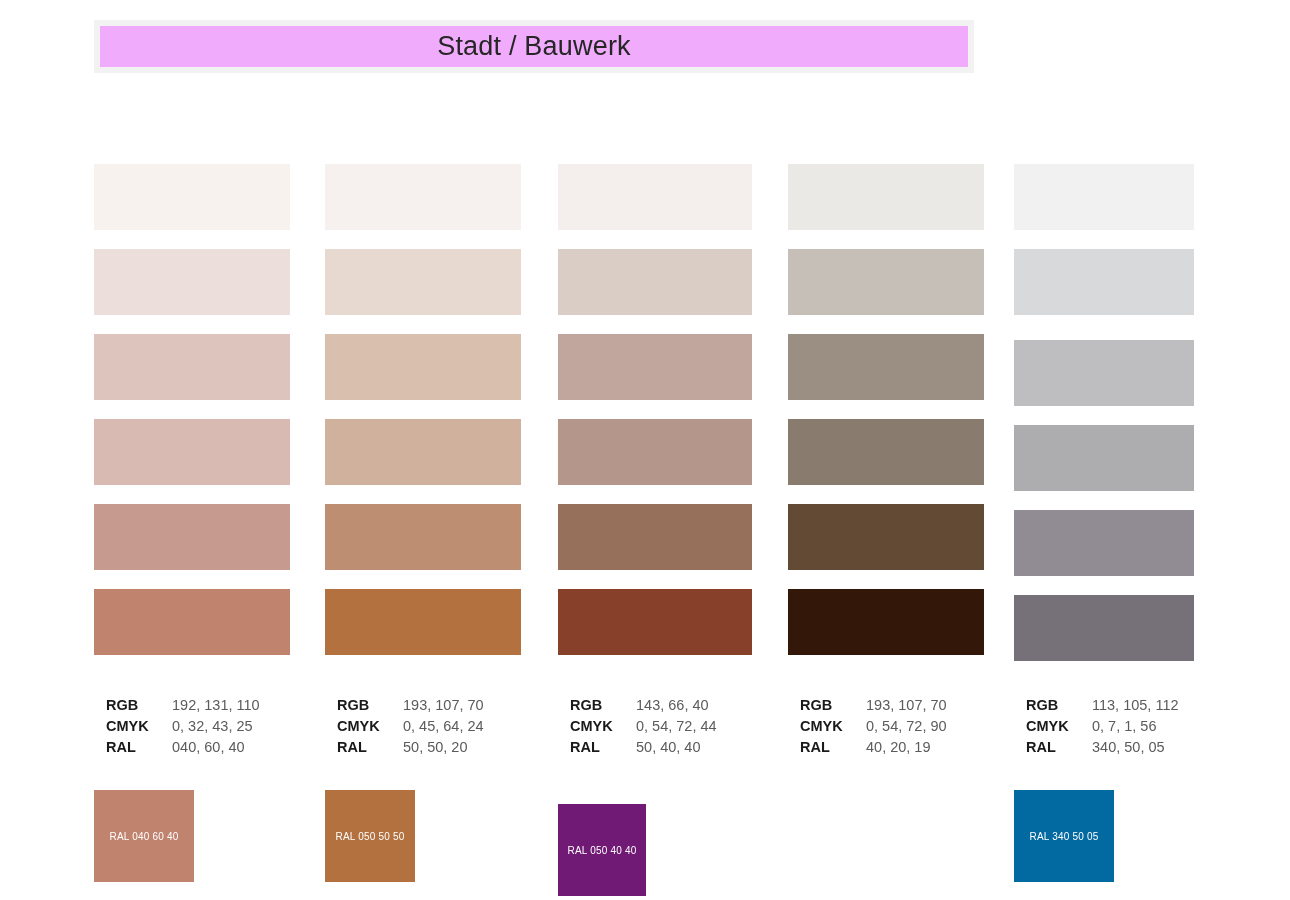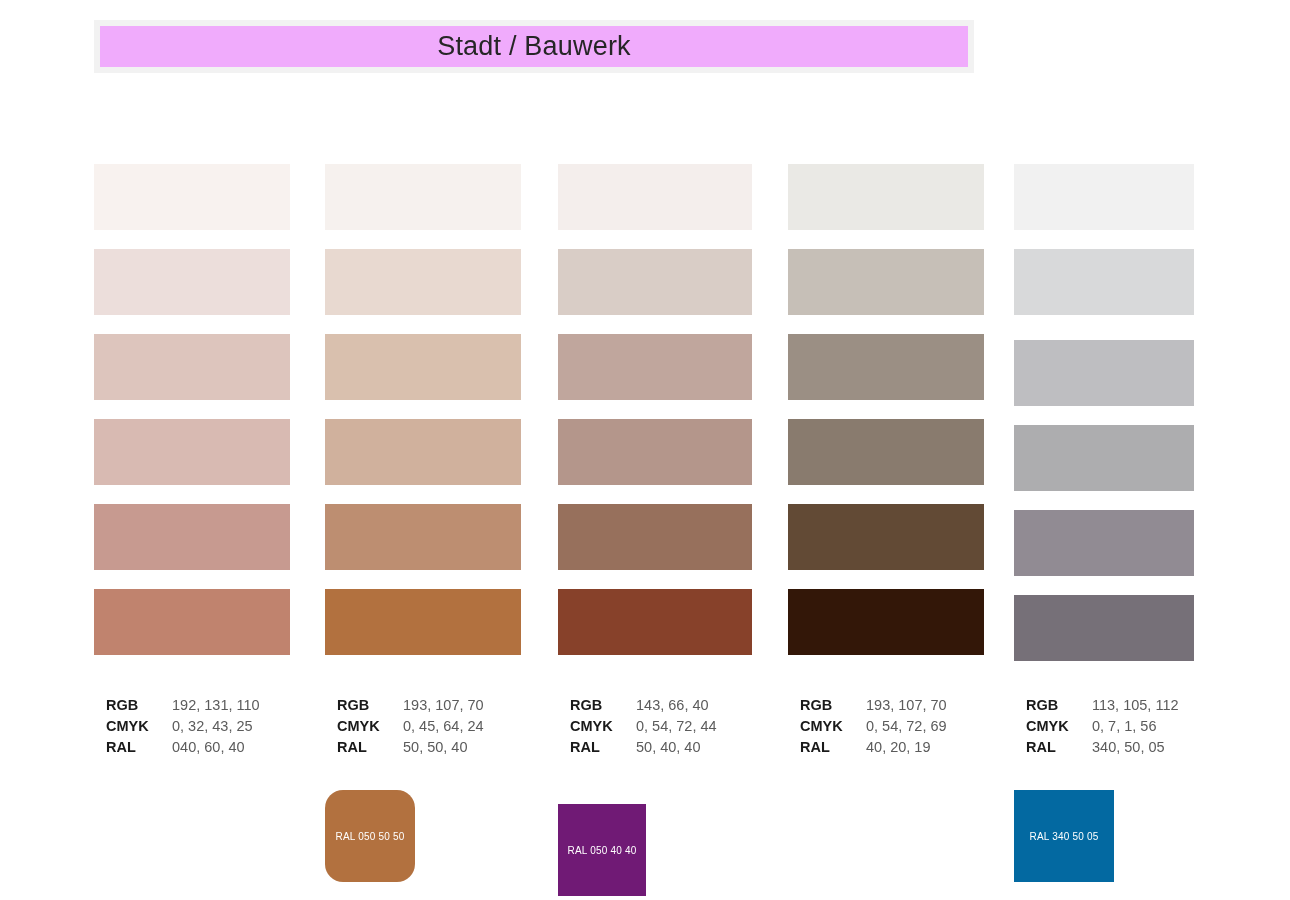--- a/index.html
+++ b/index.html
@@ -118,41 +118,44 @@
       </div>
       <div class="info-row">
         <span class="info-key">CMYK</span>
         <span class="info-val">0, 32, 43, 25</span>
       </div>
       <div class="info-row">
         <span class="info-key">RAL</span>
         <span class="info-val">040, 60, 40</span>
       </div>
     </div>
+    <div class="ral-chip" style="left: 94px; top: 790px; width: 100px; height: 92px; background: rgb(192, 131, 110);">
+      <span class="ral-chip-label">RAL 040 60 40</span>
+    </div>
     <div class="swatch" style="left: 325px; top: 164px; width: 196px; height: 66px; background: rgb(246, 241, 238);"></div>
     <div class="swatch" style="left: 325px; top: 249px; width: 196px; height: 66px; background: rgb(232, 217, 208);"></div>
     <div class="swatch" style="left: 325px; top: 334px; width: 196px; height: 66px; background: rgb(217, 192, 174);"></div>
     <div class="swatch" style="left: 325px; top: 419px; width: 196px; height: 66px; background: rgb(208, 177, 157);"></div>
     <div class="swatch" style="left: 325px; top: 504px; width: 196px; height: 66px; background: rgb(189, 142, 113);"></div>
     <div class="swatch" style="left: 325px; top: 589px; width: 196px; height: 66px; background: rgb(178, 113, 63);"></div>
     <div class="info" style="left: 337px; top: 695px;">
       <div class="info-row">
         <span class="info-key">RGB</span>
         <span class="info-val">193, 107, 70</span>
       </div>
       <div class="info-row">
         <span class="info-key">CMYK</span>
         <span class="info-val">0, 45, 64, 24</span>
       </div>
       <div class="info-row">
         <span class="info-key">RAL</span>
-        <span class="info-val">50, 50, 40</span>
-      </div>
-    </div>
-    <div class="ral-chip" style="left: 325px; top: 790px; width: 90px; height: 92px; background: rgb(178, 113, 63); border-radius: 18px;">
+        <span class="info-val">50, 50, 20</span>
+      </div>
+    </div>
+    <div class="ral-chip" style="left: 325px; top: 790px; width: 90px; height: 92px; background: rgb(178, 113, 63);">
       <span class="ral-chip-label">RAL 050 50 50</span>
     </div>
     <div class="swatch" style="left: 558px; top: 164px; width: 194px; height: 66px; background: rgb(244, 238, 236);"></div>
     <div class="swatch" style="left: 558px; top: 249px; width: 194px; height: 66px; background: rgb(217, 205, 198);"></div>
     <div class="swatch" style="left: 558px; top: 334px; width: 194px; height: 66px; background: rgb(192, 166, 157);"></div>
     <div class="swatch" style="left: 558px; top: 419px; width: 194px; height: 66px; background: rgb(180, 150, 139);"></div>
     <div class="swatch" style="left: 558px; top: 504px; width: 194px; height: 66px; background: rgb(151, 112, 92);"></div>
     <div class="swatch" style="left: 558px; top: 589px; width: 194px; height: 66px; background: rgb(135, 65, 42);"></div>
     <div class="info" style="left: 570px; top: 695px;">
       <div class="info-row">
@@ -177,21 +180,21 @@
     <div class="swatch" style="left: 788px; top: 419px; width: 196px; height: 66px; background: rgb(137, 123, 110);"></div>
     <div class="swatch" style="left: 788px; top: 504px; width: 196px; height: 66px; background: rgb(98, 74, 53);"></div>
     <div class="swatch" style="left: 788px; top: 589px; width: 196px; height: 66px; background: rgb(51, 23, 8);"></div>
     <div class="info" style="left: 800px; top: 695px;">
       <div class="info-row">
         <span class="info-key">RGB</span>
         <span class="info-val">193, 107, 70</span>
       </div>
       <div class="info-row">
         <span class="info-key">CMYK</span>
-        <span class="info-val">0, 54, 72, 69</span>
+        <span class="info-val">0, 54, 72, 90</span>
       </div>
       <div class="info-row">
         <span class="info-key">RAL</span>
         <span class="info-val">40, 20, 19</span>
       </div>
     </div>
     <div class="swatch" style="left: 1014px; top: 164px; width: 180px; height: 66px; background: rgb(241, 241, 241);"></div>
     <div class="swatch" style="left: 1014px; top: 249px; width: 180px; height: 66px; background: rgb(216, 217, 218);"></div>
     <div class="swatch" style="left: 1014px; top: 340px; width: 180px; height: 66px; background: rgb(190, 190, 193);"></div>
     <div class="swatch" style="left: 1014px; top: 425px; width: 180px; height: 66px; background: rgb(173, 173, 175);"></div>

